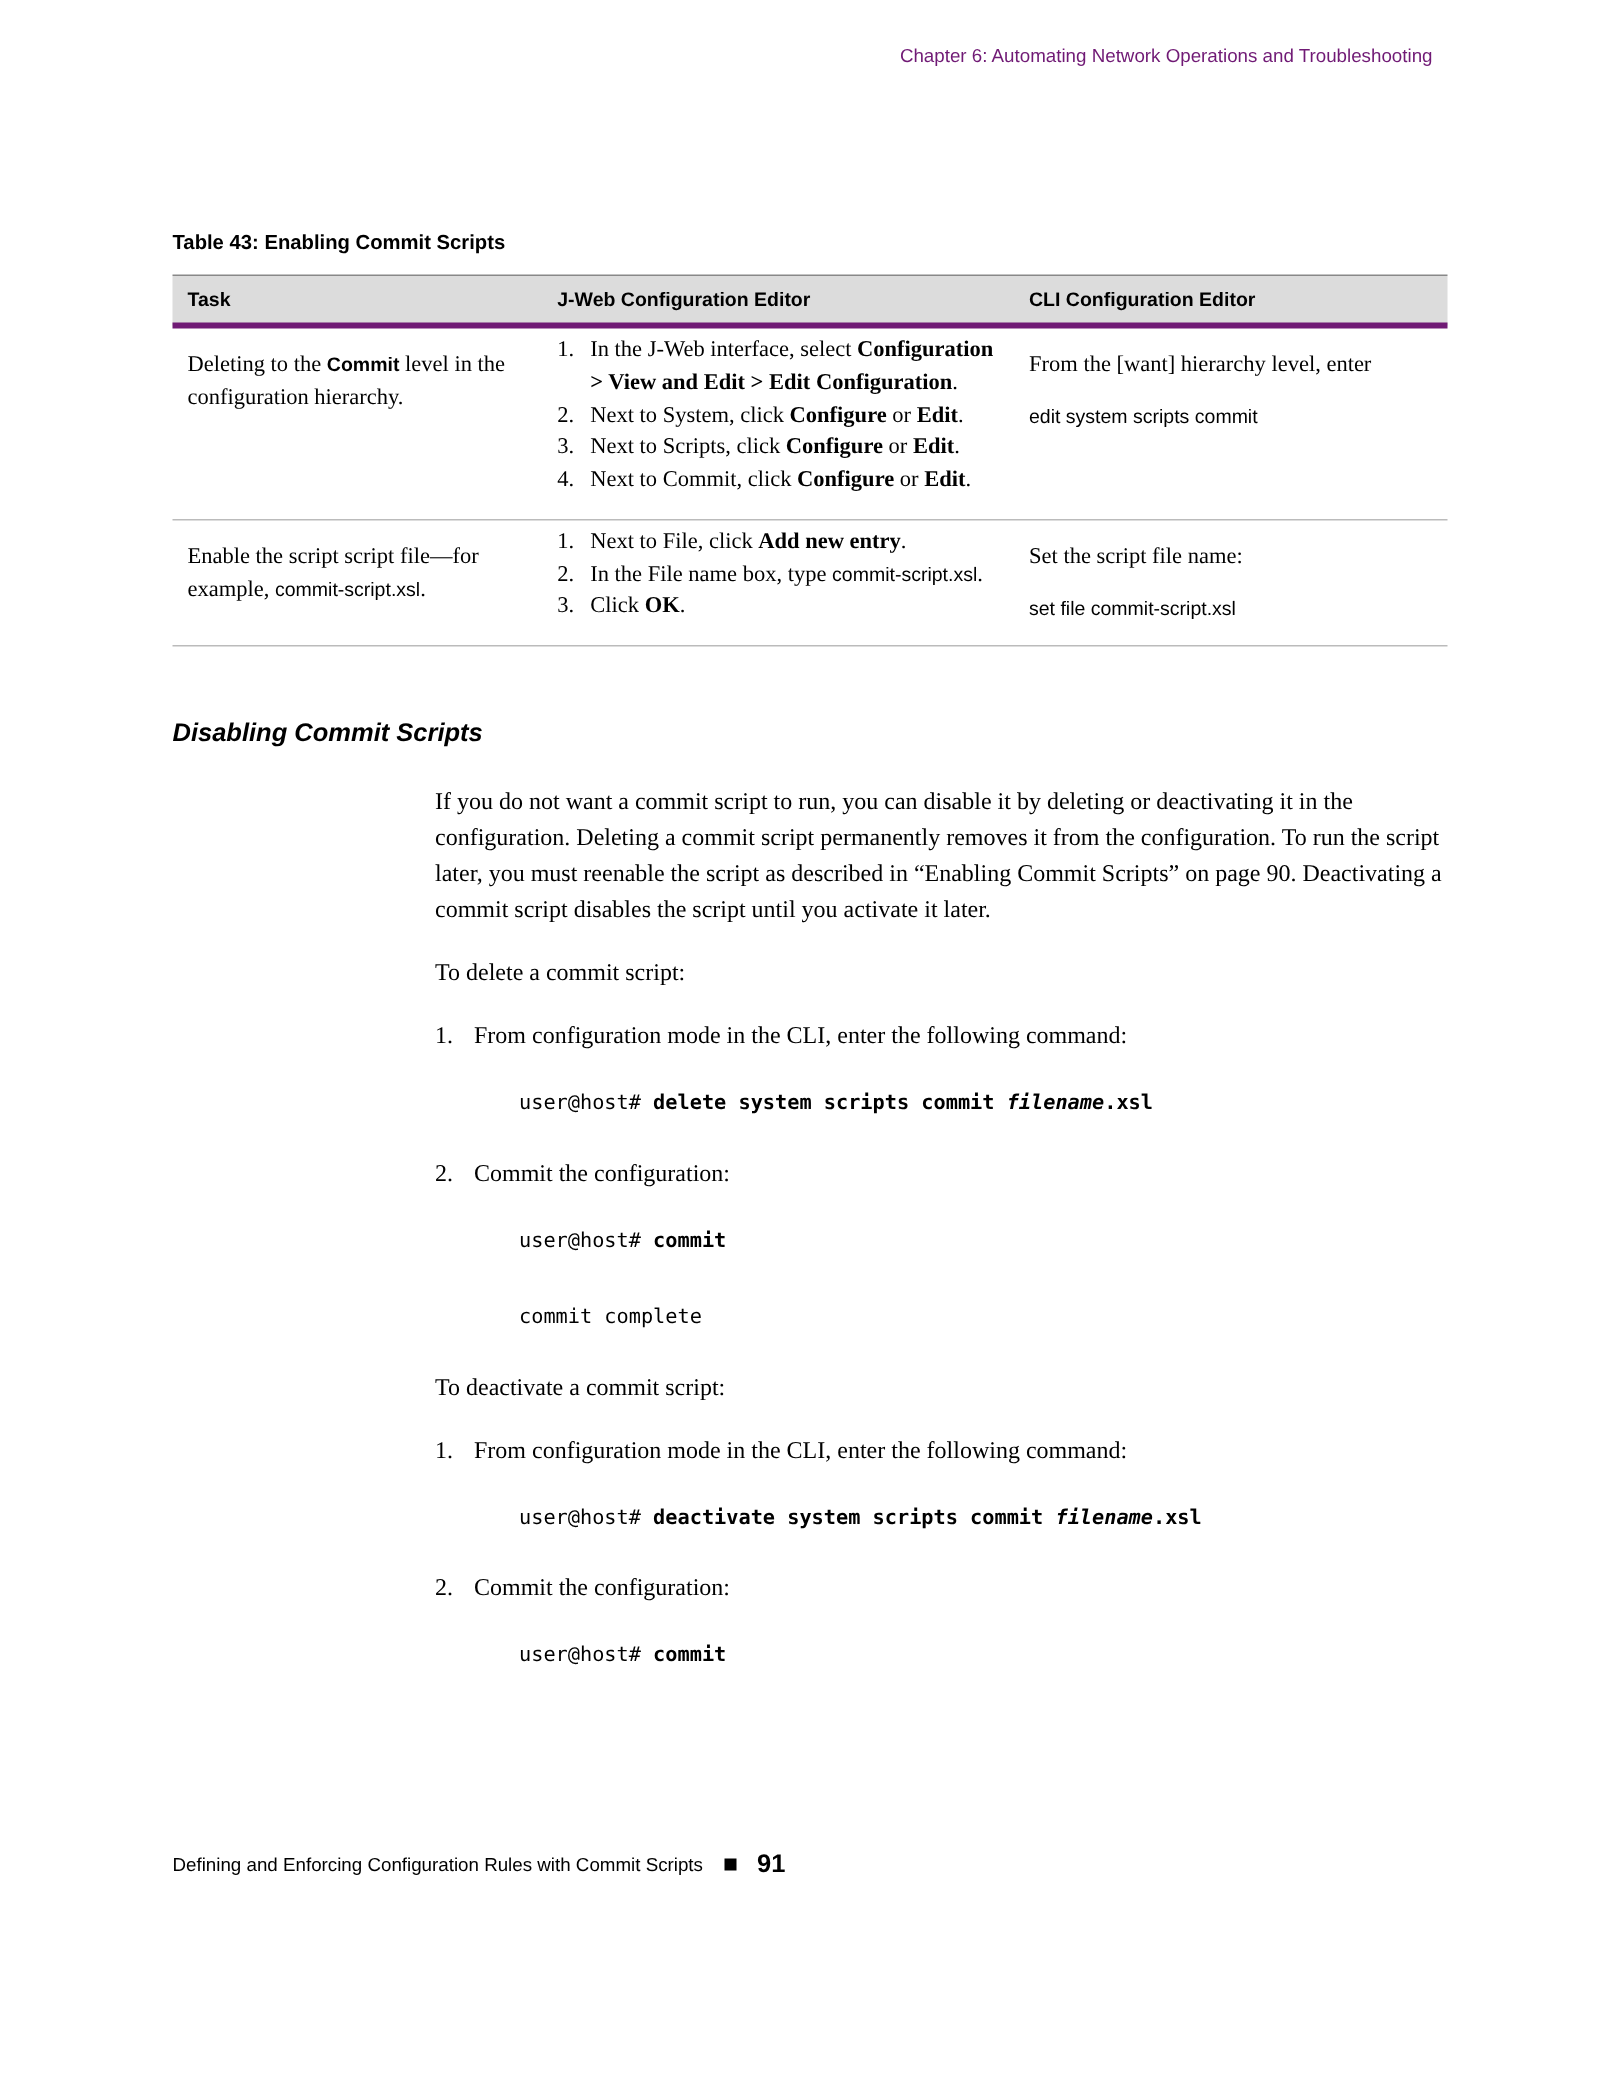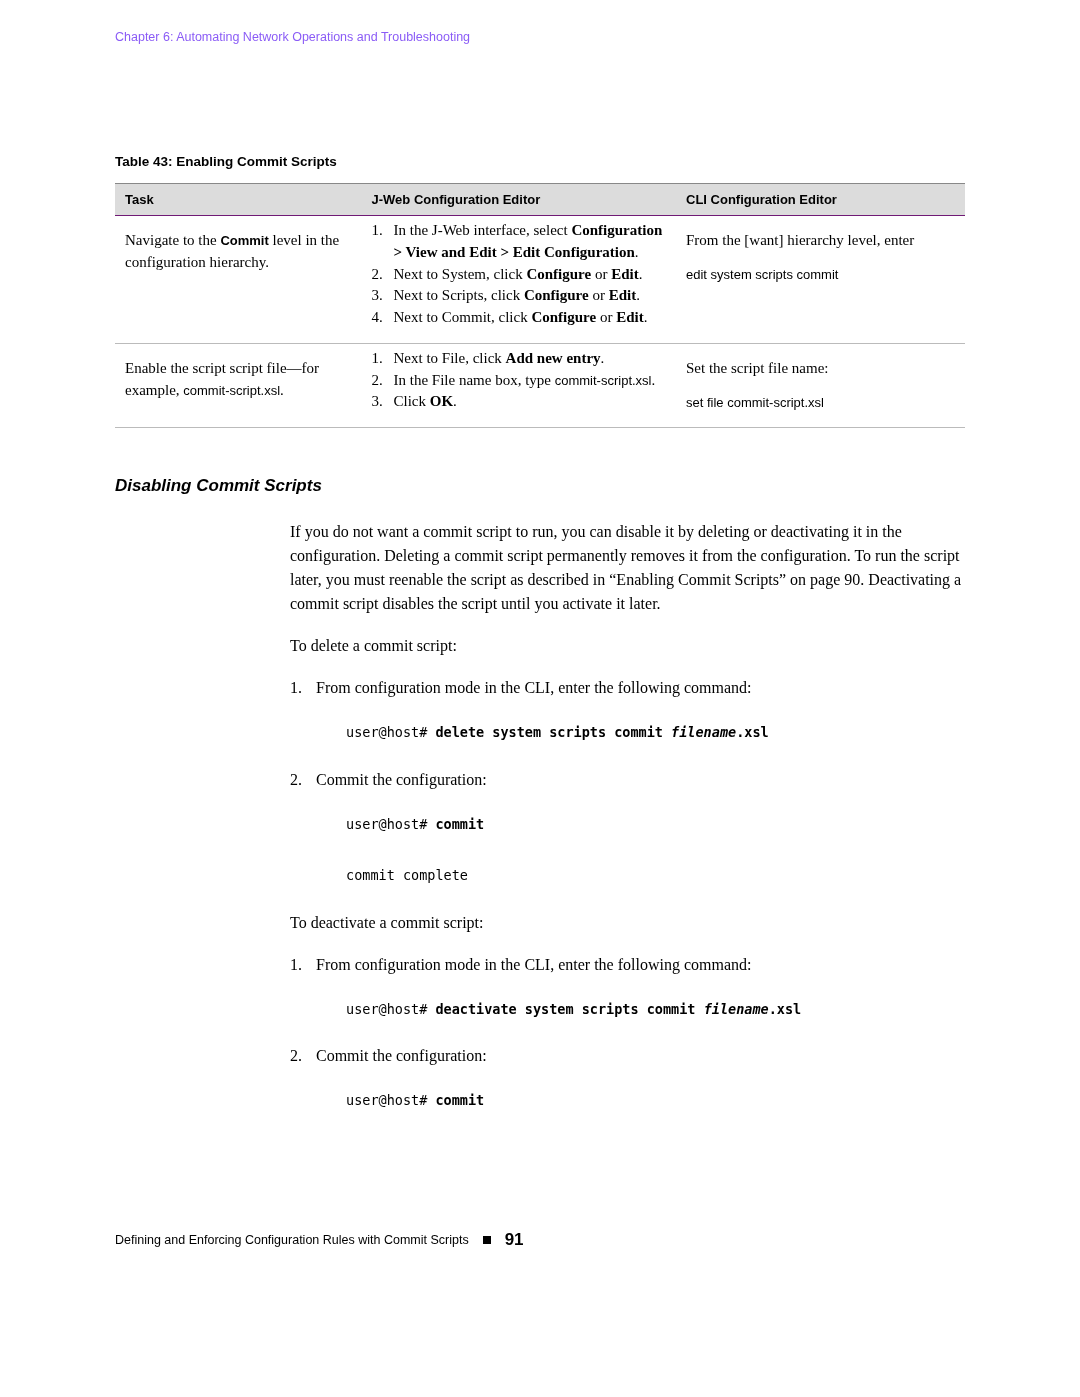--- a/index.html
+++ b/index.html
@@ -7,23 +7,23 @@
     padding: 0;
     font-family: Verdana, Geneva, sans-serif;
     background: #fff;
     color: #000;
     width: 1080px;
   }
   .page {
     padding: 30px 115px 40px 115px;
   }
   .chapter-header {
-    text-align: left;
+    text-align: right;
     font-size: 12.5px;
-    color: #8b5cf6;
+    color: #701a75;
     margin-bottom: 110px;
     padding-right: 10px;
   }
   .table-caption {
     font-weight: bold;
     font-size: 13.5px;
     margin-bottom: 14px;
   }
   table.script-table {
     border-collapse: collapse;
@@ -44,21 +44,21 @@
     border: none;
     font-family: "Palatino Linotype", "Book Antiqua", Palatino, serif;
     font-size: 15px;
     line-height: 1.45;
   }
   table.script-table tr.row {
     border-bottom: 1px solid #bbb;
   }
   table.script-table tr.header-row {
     border-top: 1px solid #888;
-    border-bottom: 1px solid #701a75;
+    border-bottom: 4px solid #701a75;
     margin-top: 20px;
   }
   .ol {
     display: table;
     border-spacing: 0 10px;
     margin: -10px 0 0 0;
   }
   .ol .li {
     display: table-row;
   }
@@ -146,21 +146,21 @@
   <table class="script-table">
     <tbody>
         <tr class="header-row">
       <th style="width:29%">Task</th>
       <th style="width:37%">J-Web Configuration Editor</th>
       <th style="width:34%">CLI Configuration Editor</th>
     </tr>
 
     <tr class="row">
       <td>
-        <span>Navigate to the </span><span class="bold sans-label">Commit</span><span> level in the configuration hierarchy.</span>
+        <span>Deleting to the </span><span class="bold sans-label">Commit</span><span> level in the configuration hierarchy.</span>
       </td>
       <td>
         <div class="ol">
           <div class="li">
             <div class="num">1.</div>
             <div class="txt"><span>In the J-Web interface, select </span><span class="bold">Configuration &gt; View and Edit &gt; Edit Configuration</span><span>.</span></div>
           </div>
           <div class="li">
             <div class="num">2.</div>
             <div class="txt"><span>Next to System, click </span><span class="bold">Configure</span><span> or </span><span class="bold">Edit</span><span>.</span></div>

